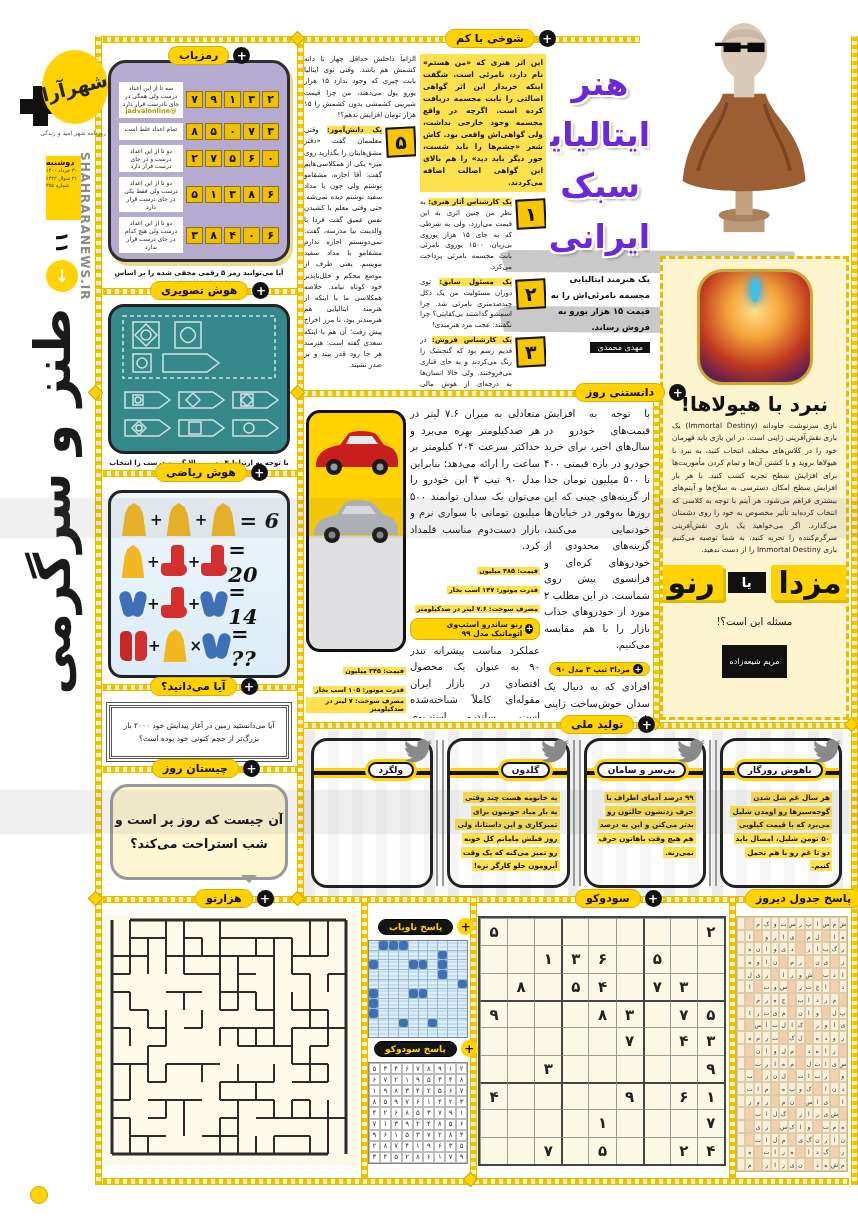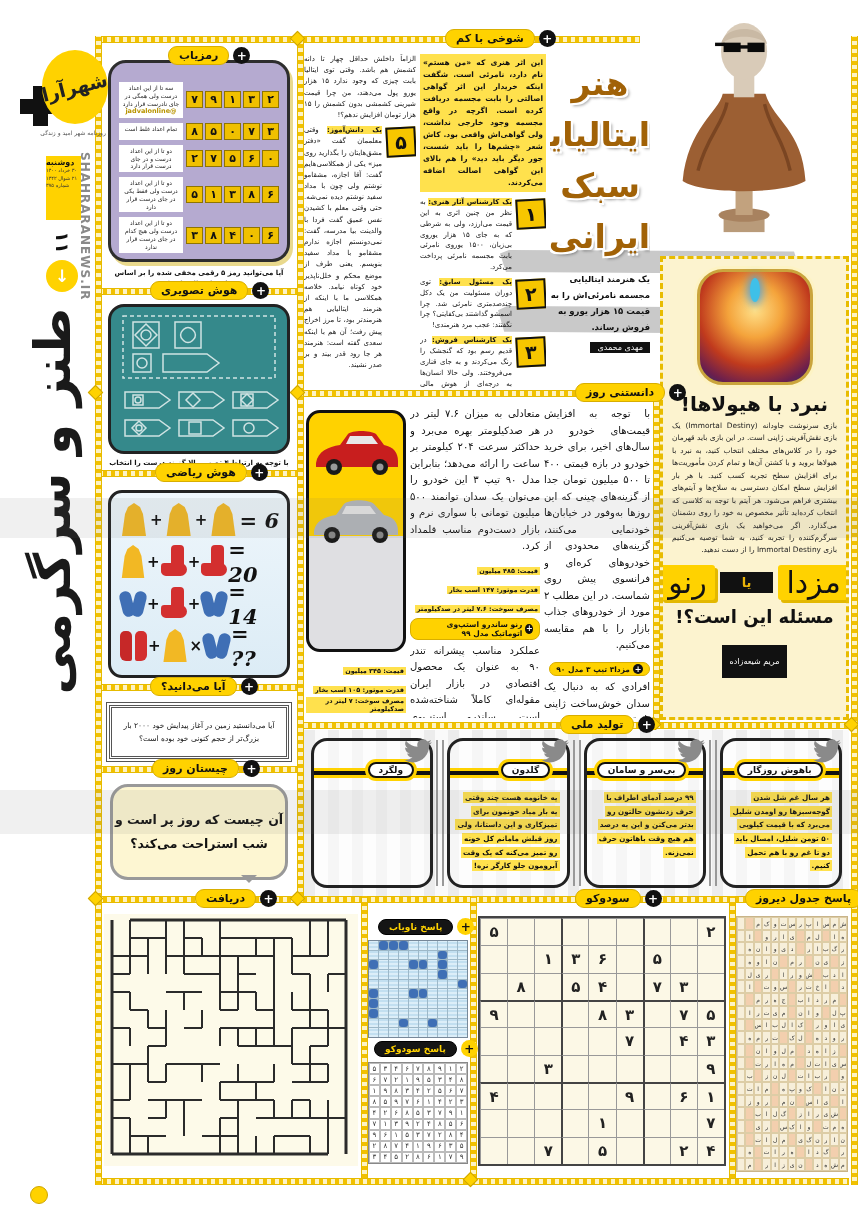--- a/index.html
+++ b/index.html
@@ -25,21 +25,21 @@
 .daybox .dl{font-size:5px;line-height:1.5;color:#333;white-space:nowrap}
 .site{position:absolute;left:78px;top:152px;writing-mode:vertical-rl;font-size:12px;letter-spacing:1px;color:#8a8a8a;font-weight:bold;z-index:20}
 .pgnum{position:absolute;left:52px;top:232px;font-size:18px;font-weight:bold;transform:rotate(90deg);z-index:20}
 .dcircle{position:absolute;left:46px;top:260px;width:32px;height:32px;border-radius:50%;background:#ffd200;color:#fff;display:flex;align-items:center;justify-content:center;font-size:17px;font-weight:bold;z-index:20}
 .vtitle{position:absolute;left:24px;top:1158px;width:850px;height:66px;transform:rotate(-90deg);transform-origin:0 0;text-align:right;font-size:50px;font-weight:bold;color:#1a1a1a;z-index:20;letter-spacing:2px}
 .minilogo{position:absolute;left:30px;top:1186px;width:18px;height:18px;border-radius:50%;background:#ffd200;border:1px solid #cfa600;z-index:20}
 
 .bustbox{position:absolute;left:640px;top:0;width:209px;height:256px;background:#fff;z-index:8}
 .torn{position:absolute;background:#c9c9c9;z-index:9;clip-path:polygon(0 15%,3% 0,98% 6%,100% 85%,96% 100%,2% 92%)}
 .hcol{position:absolute;left:550px;top:58px;width:100px;height:332px;z-index:10;overflow:hidden}
-.hline{font-size:33px;font-weight:bold;text-align:center;line-height:1.55;letter-spacing:-1px;color:#a16207;text-shadow:2px 2px 0 #fff,-2px -2px 0 #fff,2px -2px 0 #fff,-2px 2px 0 #fff,3px 3px 3px rgba(0,0,0,.35)}
+.hline{font-size:33px;font-weight:bold;text-align:center;line-height:1.55;letter-spacing:-1px;color:#6d28d9;text-shadow:2px 2px 0 #fff,-2px -2px 0 #fff,2px -2px 0 #fff,-2px 2px 0 #fff,3px 3px 3px rgba(0,0,0,.35)}
 .lede{font-size:8.5px;font-weight:bold;line-height:1.9;text-align:right;margin-top:8px}
 .bychip{display:inline-block;background:#111;color:#fff;font-size:8px;padding:1px 7px;margin-top:4px}
 .icol{position:absolute;left:420px;top:54px;width:126px;height:336px;overflow:hidden;z-index:10}
 .intro{background:#ffe14d;font-size:7.5px;font-weight:600;line-height:1.6;padding:3px;text-align:justify;margin-bottom:5px}
 .jitem{display:flex;gap:4px;margin-bottom:4px}
 .numbox{flex:none;width:30px;height:30px;background:#f7c600;border:2px solid #111;transform:rotate(-3deg);display:flex;align-items:center;justify-content:center;font-size:19px;font-weight:bold;margin-top:2px}
 .jtext{font-size:7px;line-height:1.55;text-align:justify}
 .jlabel{background:#ffe14d;font-weight:bold}
 .tcol{position:absolute;left:304px;top:54px;width:112px;height:336px;overflow:hidden;z-index:10}
 .tcol p{font-size:7px;line-height:1.6;text-align:justify;margin-bottom:4px}
@@ -54,23 +54,23 @@
 .subpill{display:inline-flex;align-items:center;gap:3px;background:#ffd200;border-radius:8px;font-size:7.5px;font-weight:bold;padding:1px 6px;margin:3px 0;border:1px solid #d8ae00}
 .sp-plus{width:10px;height:10px;background:#111;color:#fff;border-radius:50%;font-size:8px;display:flex;align-items:center;justify-content:center}
 
 .monsters{position:absolute;left:660px;top:256px;width:189px;height:464px;background:#fcf3cf;border:3px dashed #e8bc00;z-index:12;overflow:hidden}
 .gameicon{width:116px;height:116px;margin:10px auto 0;border-radius:26px;border:3px solid #caa43c;background:radial-gradient(circle at 50% 35%,#ffe089 0%,#f4a33b 30%,#c03a1d 62%,#6b1f4d 85%,#27306b 100%);position:relative;box-shadow:0 0 0 3px #fdf3c4}
 .gameicon::after{content:"";position:absolute;left:50%;top:6px;width:10px;height:24px;margin-left:-5px;background:#3fc0e8;border-radius:50%;box-shadow:0 0 8px 3px rgba(63,160,232,.8)}
 .m-title{font-size:20px;font-weight:bold;text-align:center;margin:7px 0 4px}
 .m-body{font-size:7.4px;text-align:justify;padding:0 9px;line-height:1.68;color:#222}
 .mz{margin-top:8px;text-align:center}
 .mz-words{display:flex;justify-content:center;align-items:center;gap:5px}
-.mz-big{font-size:30px;font-weight:normal;background:#ffd200;padding:0 8px;border-radius:3px;box-shadow:3px 3px 0 #e3b800}
-.mz-ya{background:#111;color:#eab308;font-size:13px;font-weight:bold;padding:3px 22px}
-.mz-sub{font-size:18px;font-weight:bold;margin-top:6px}
+.mz-big{font-size:30px;font-weight:bold;background:#ffd200;padding:0 8px;border-radius:3px;box-shadow:3px 3px 0 #e3b800}
+.mz-ya{background:#111;color:#ffffff;font-size:13px;font-weight:bold;padding:3px 14px}
+.mz-sub{font-size:10px;font-weight:normal;margin-top:16px}
 .mz-by{display:inline-block;background:#111;color:#fff;font-size:8px;padding:12px 8px;margin-top:18px}
 
 .purple{position:absolute;left:108px;top:60px;width:182px;height:202px;background:#b5aad0;border:3px solid #2e2e2e;border-radius:18px;padding:14px 8px 6px;z-index:10;box-shadow:3px 4px 0 #e9d98d}
 .cf-row{display:flex;gap:3px;margin:5px 0;align-items:center}
 .cf-tiles{display:flex;gap:2px;direction:ltr}
 .cf-t{width:17px;height:17px;background:#f0c000;border:1px solid #8f7500;display:flex;align-items:center;justify-content:center;font-size:11px;font-weight:bold}
 .cf-hint{flex:1;background:#fff;font-size:6px;padding:2px 3px;text-align:center;color:#222;line-height:1.3;min-height:17px}
 .cf-handle{color:#b89400;font-weight:bold;font-size:6.5px}
 .capt{position:absolute;left:108px;width:182px;font-size:7px;font-weight:bold;text-align:center;line-height:1.6;z-index:10}
 .teal{position:absolute;left:108px;top:304px;width:182px;height:150px;background:#35898b;border:3px solid #222;border-radius:16px;z-index:10;display:flex;align-items:center;justify-content:center}
@@ -193,21 +193,21 @@
   <div class="pill" style="left:575px;top:383px">
       <span class="dot">+</span>
       <span class="lbl">دانستنی روز</span>
     </div>
   <div class="pill" style="left:560px;top:715px">
       <span class="dot">+</span>
       <span class="lbl">تولید ملی</span>
     </div>
   <div class="pill" style="left:195px;top:889px">
       <span class="dot">+</span>
-      <span class="lbl">دریافت</span>
+      <span class="lbl">هزارتو</span>
     </div>
   <div class="pill" style="left:575px;top:889px">
       <span class="dot">+</span>
       <span class="lbl">سودوکو</span>
     </div>
   <div class="pill" style="left:745px;top:889px">
       <span class="lbl">پاسخ جدول دیروز</span>
     </div>
   <div class="pill dark" style="left:378px;top:918px">
       <span class="dot">+</span>

